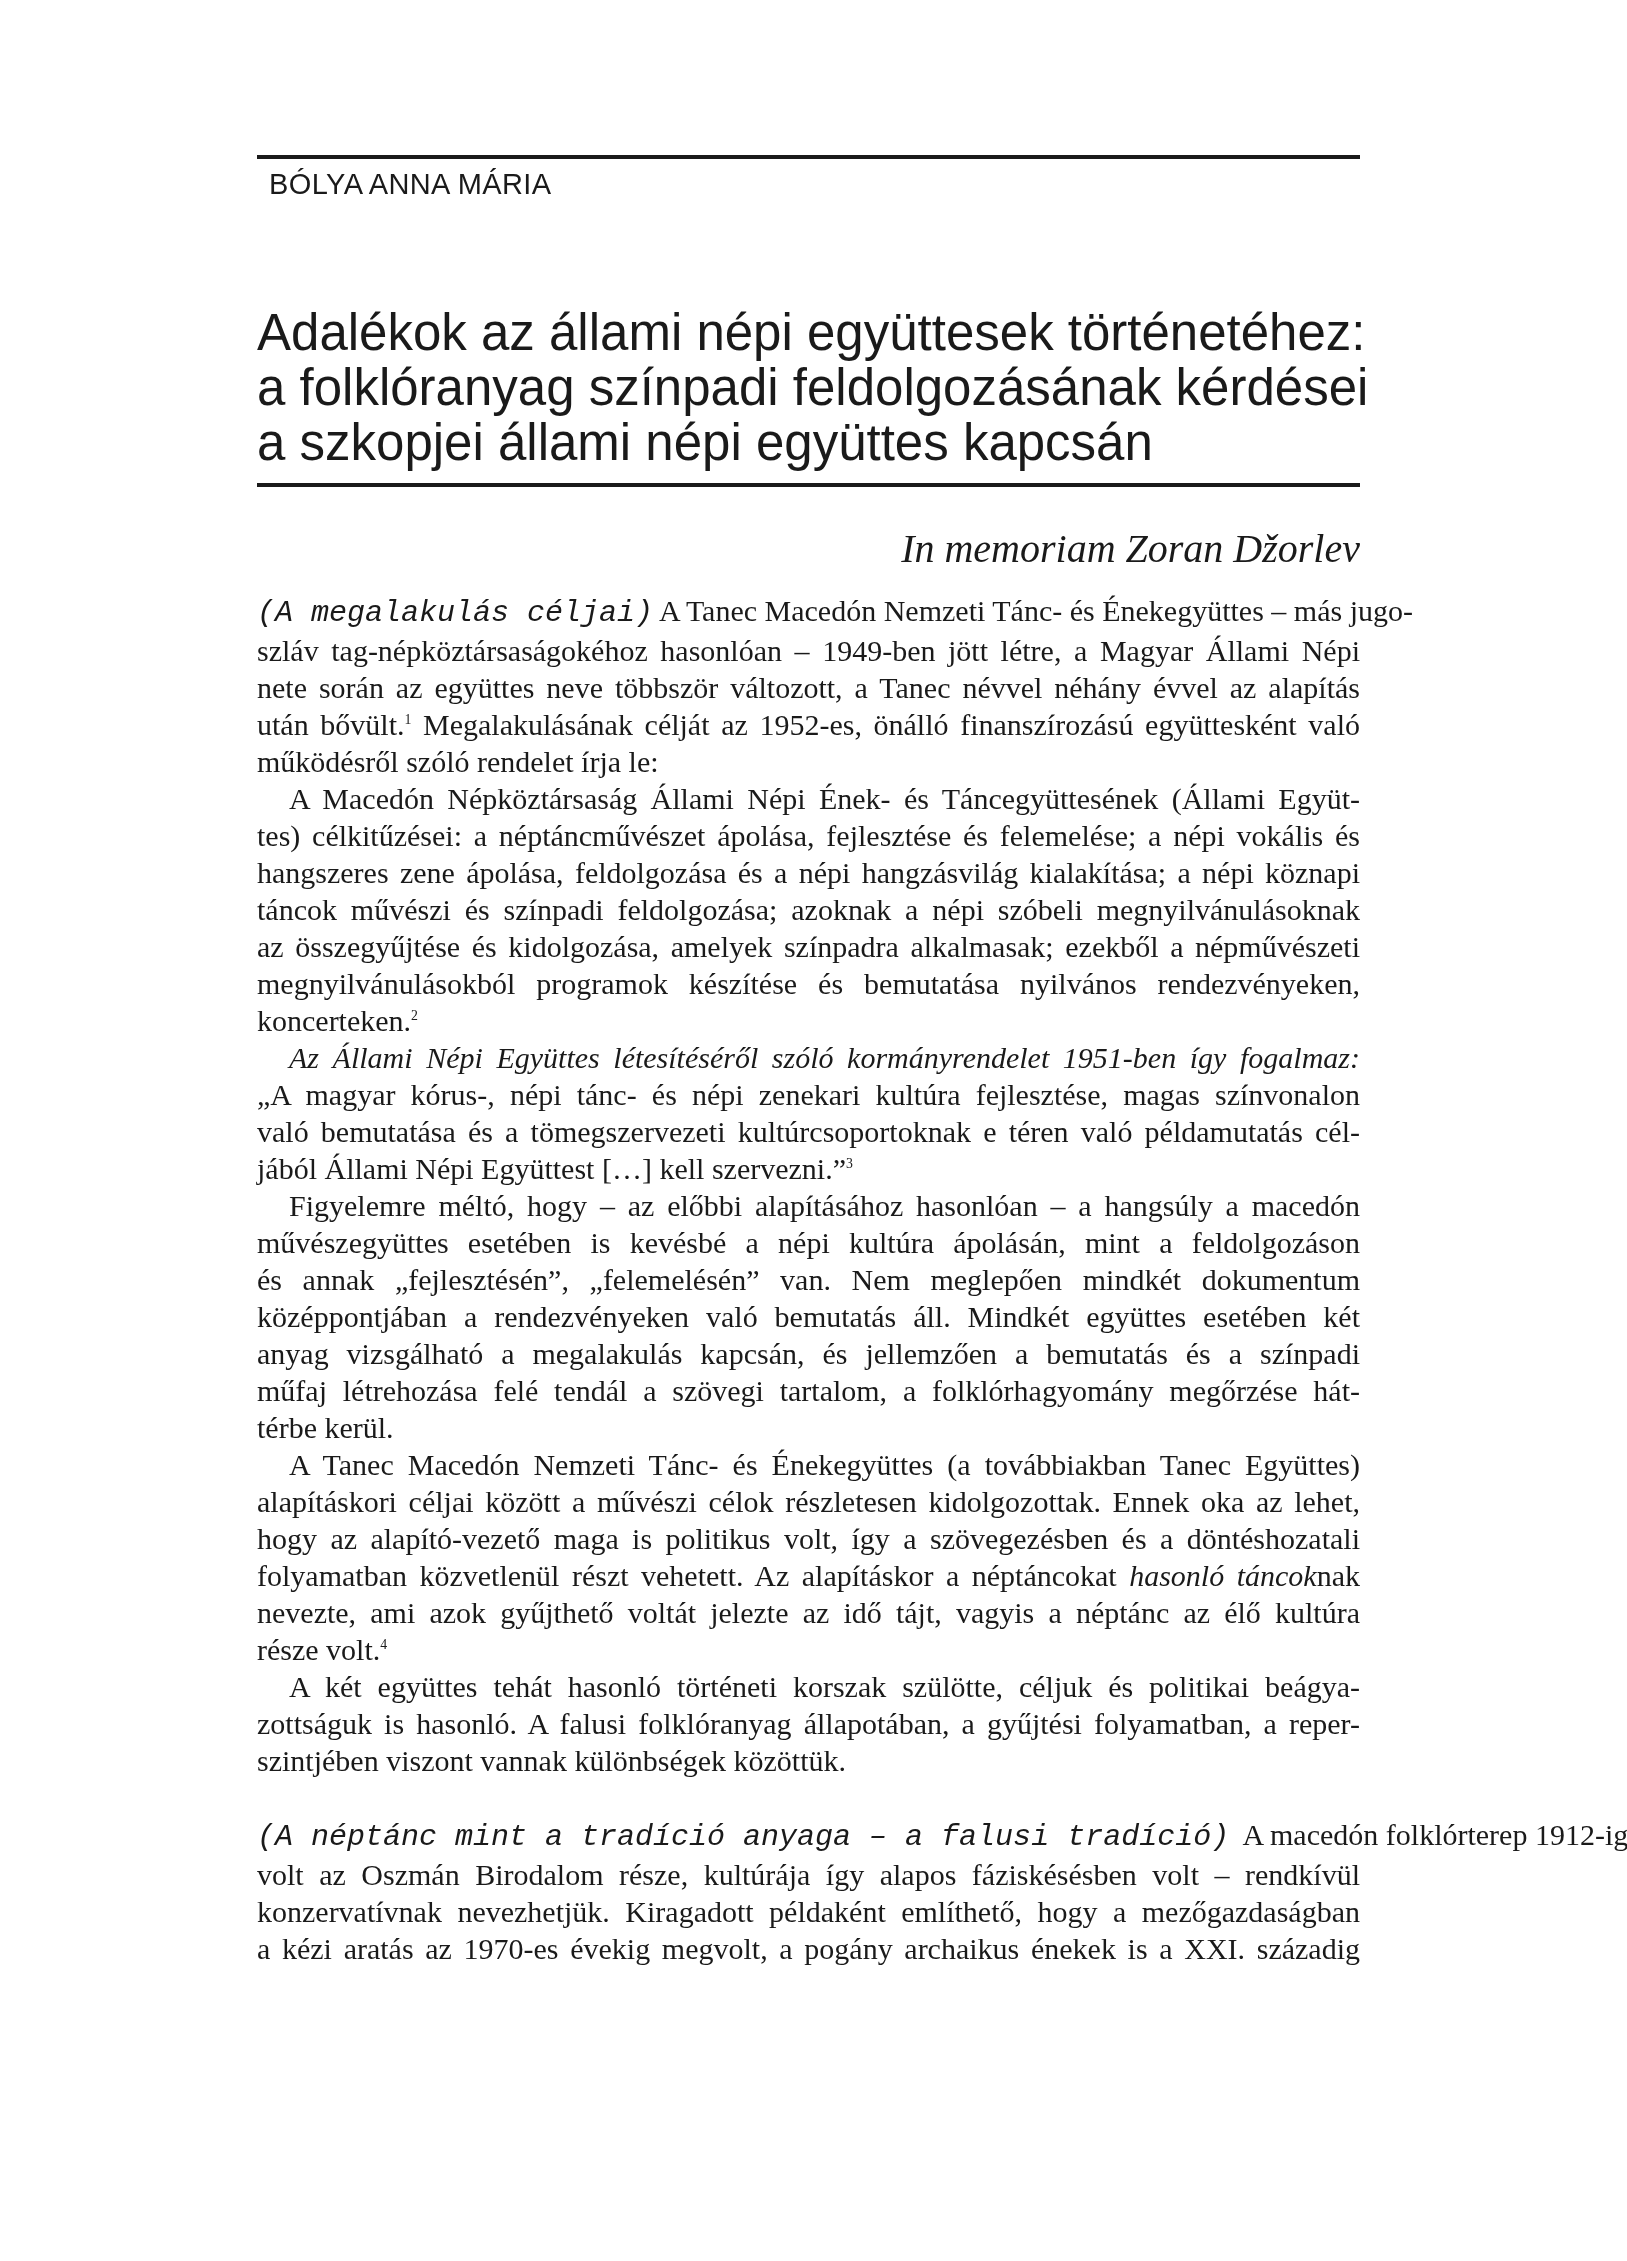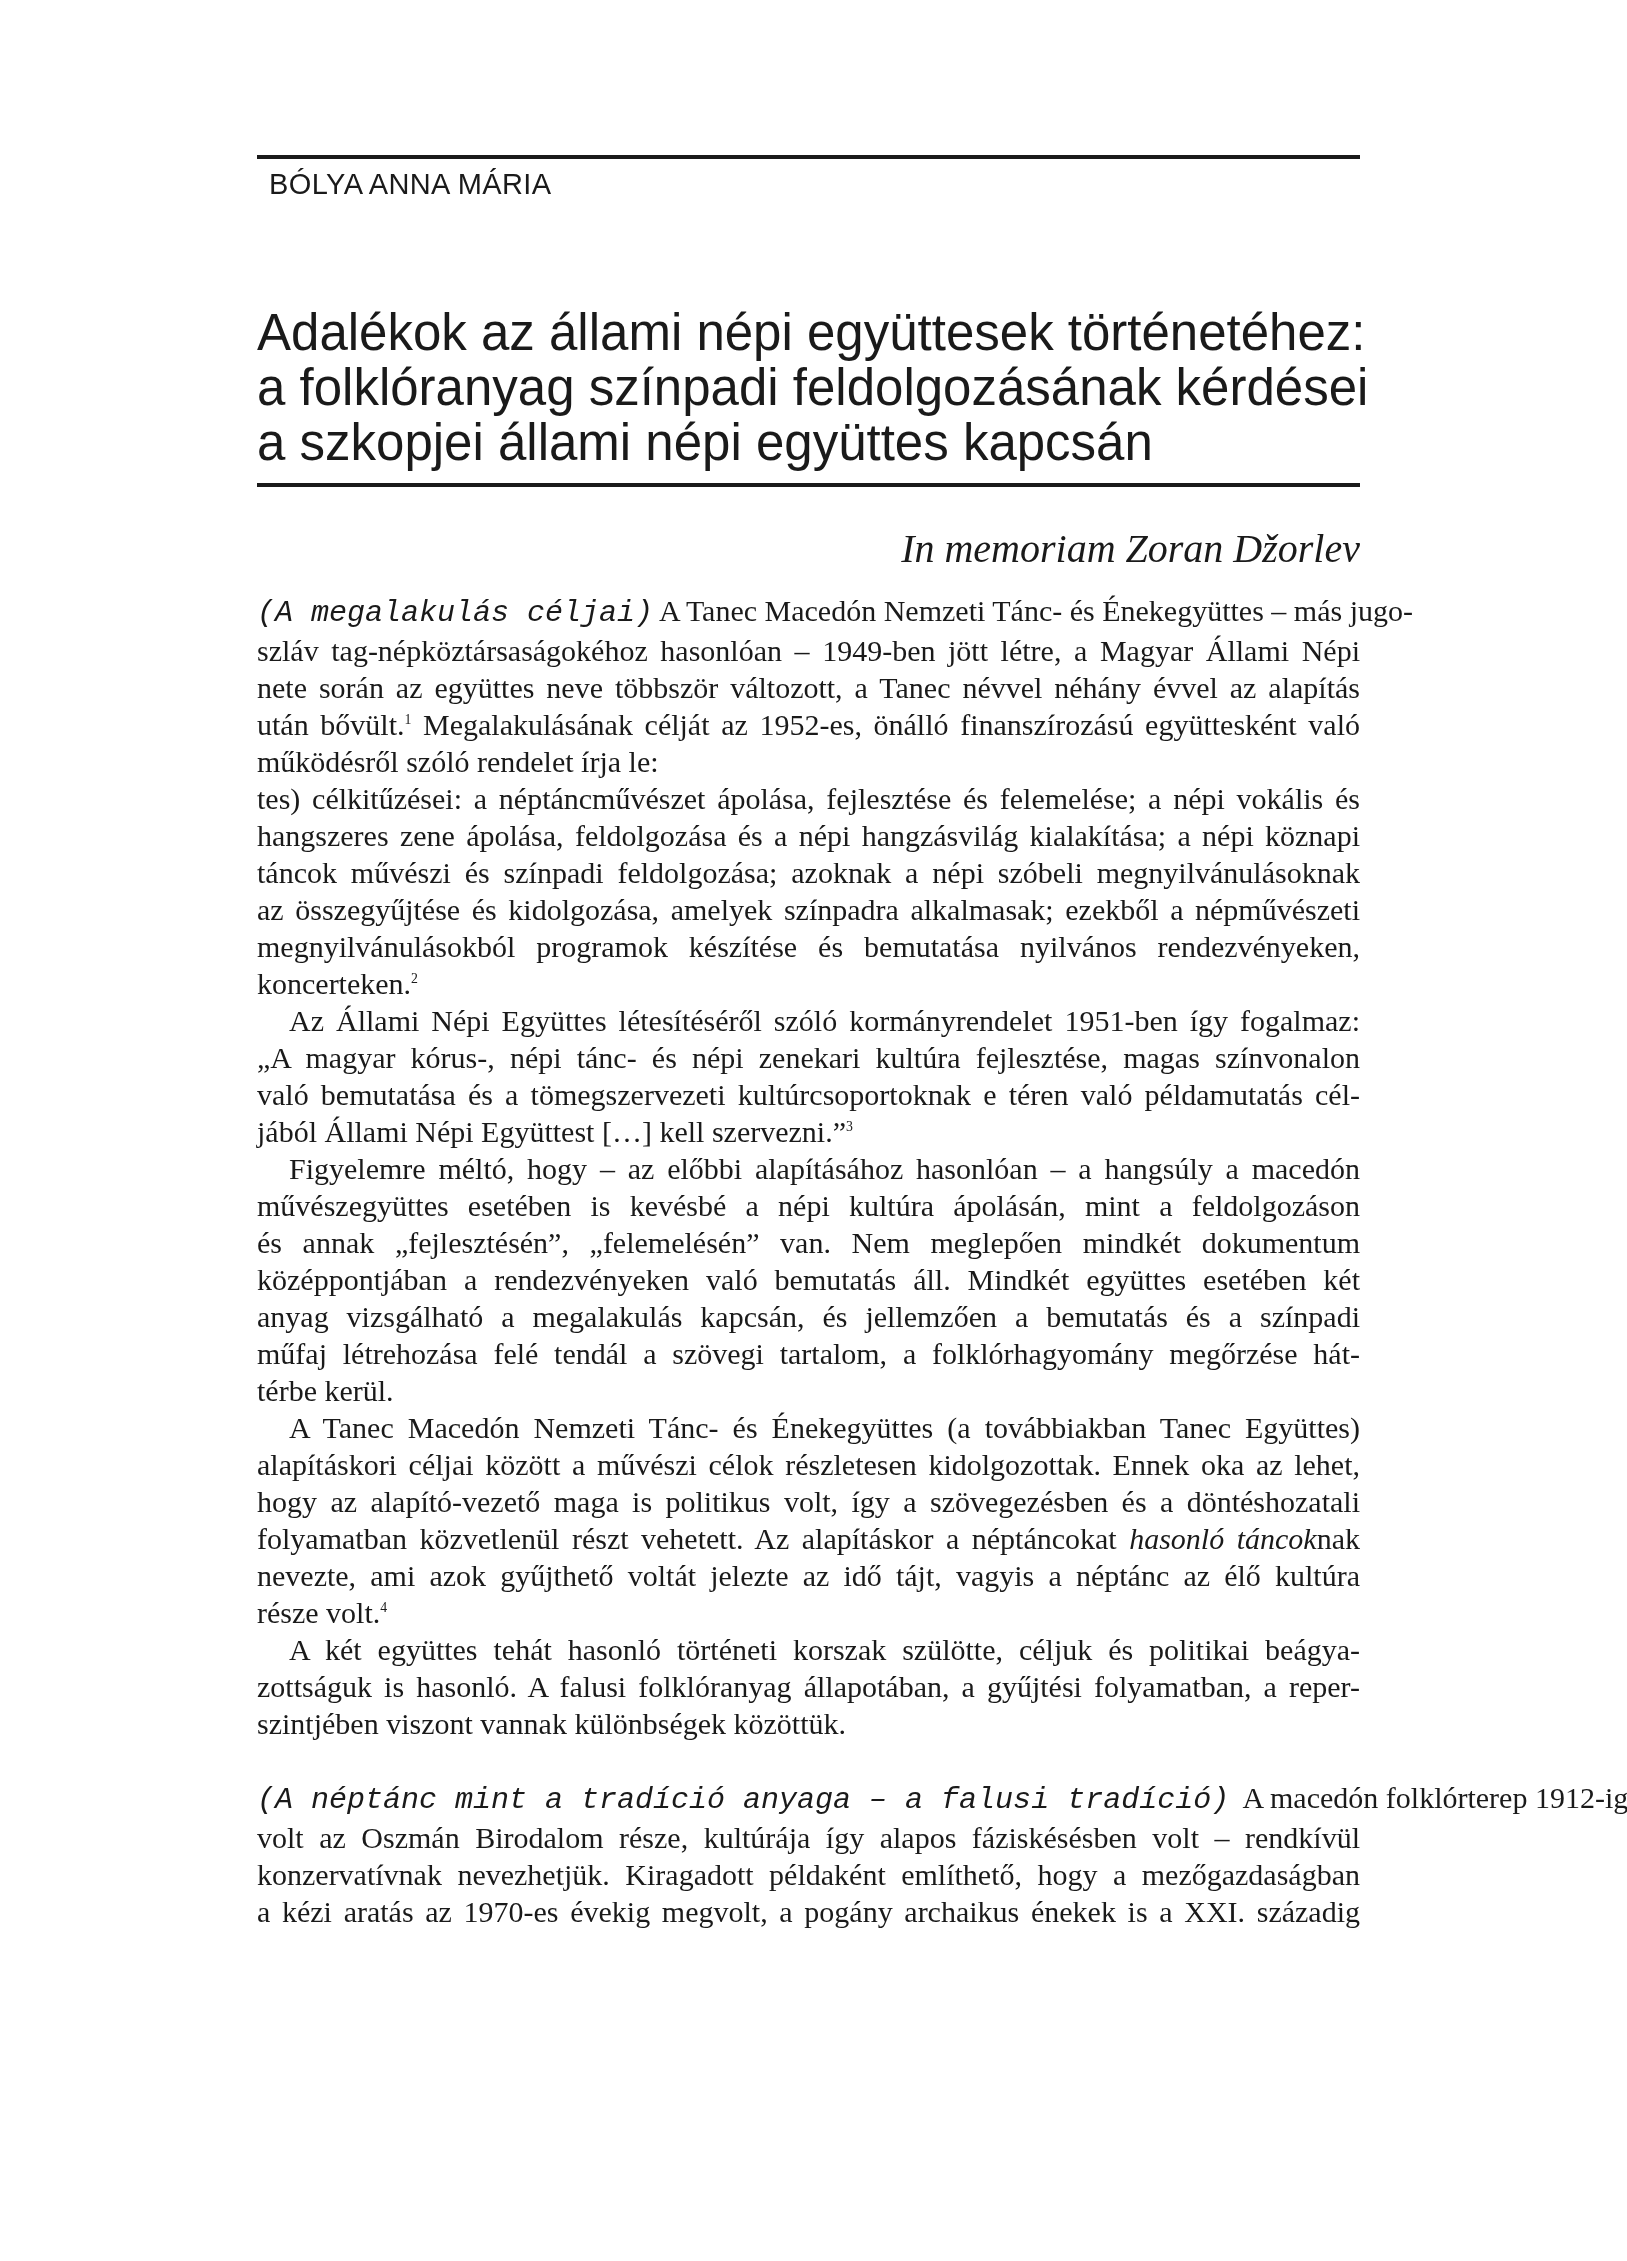--- a/index.html
+++ b/index.html
@@ -45,30 +45,31 @@
 
     <p>
       <span class="line"><span class="runin">(A megalakulás céljai)</span><span> A Tanec Macedón Nemzeti Tánc- és Énekegyüttes – más jugo-</span></span>
       <span class="line">szláv tag-népköztársaságokéhoz hasonlóan – 1949-ben jött létre, a Magyar Állami Népi</span>
       <span class="line">nete során az együttes neve többször változott, a Tanec névvel néhány évvel az alapítás</span>
       <span class="line"><span>után bővült.</span><sup>1</sup><span> Megalakulásának célját az 1952-es, önálló finanszírozású együttesként való</span></span>
       <span class="line last">működésről szóló rendelet írja le:</span>
     </p>
 
     <p>
+      <span class="line" style="padding-left:32px;box-sizing:border-box;">A Macedón Népköztársaság Állami Népi Ének- és Táncegyüttesének (Állami Együt-</span>
       <span class="line">tes) célkitűzései: a néptáncművészet ápolása, fejlesztése és felemelése; a népi vokális és</span>
       <span class="line">hangszeres zene ápolása, feldolgozása és a népi hangzásvilág kialakítása; a népi köznapi</span>
       <span class="line">táncok művészi és színpadi feldolgozása; azoknak a népi szóbeli megnyilvánulásoknak</span>
       <span class="line">az összegyűjtése és kidolgozása, amelyek színpadra alkalmasak; ezekből a népművészeti</span>
       <span class="line">megnyilvánulásokból programok készítése és bemutatása nyilvános rendezvényeken,</span>
       <span class="line last"><span>koncerteken.</span><sup>2</sup></span>
     </p>
 
     <p>
-      <span class="line" style="padding-left:32px;box-sizing:border-box;">Az Állami Népi Együttes létesítéséről szóló kormányrendelet 1951-ben így fogalmaz:</span>
+      <span class="line" style="padding-left:32px;box-sizing:border-box;font-style:italic;">Az Állami Népi Együttes létesítéséről szóló kormányrendelet 1951-ben így fogalmaz:</span>
       <span class="line">„A magyar kórus-, népi tánc- és népi zenekari kultúra fejlesztése, magas színvonalon</span>
       <span class="line">való bemutatása és a tömegszervezeti kultúrcsoportoknak e téren való példamutatás cél-</span>
       <span class="line last"><span>jából Állami Népi Együttest […] kell szervezni.”</span><sup>3</sup></span>
     </p>
 
     <p>
       <span class="line" style="padding-left:32px;box-sizing:border-box;">Figyelemre méltó, hogy – az előbbi alapításához hasonlóan – a hangsúly a macedón</span>
       <span class="line">művészegyüttes esetében is kevésbé a népi kultúra ápolásán, mint a feldolgozáson</span>
       <span class="line">és annak „fejlesztésén”, „felemelésén” van. Nem meglepően mindkét dokumentum</span>
       <span class="line">középpontjában a rendezvényeken való bemutatás áll. Mindkét együttes esetében két</span>

